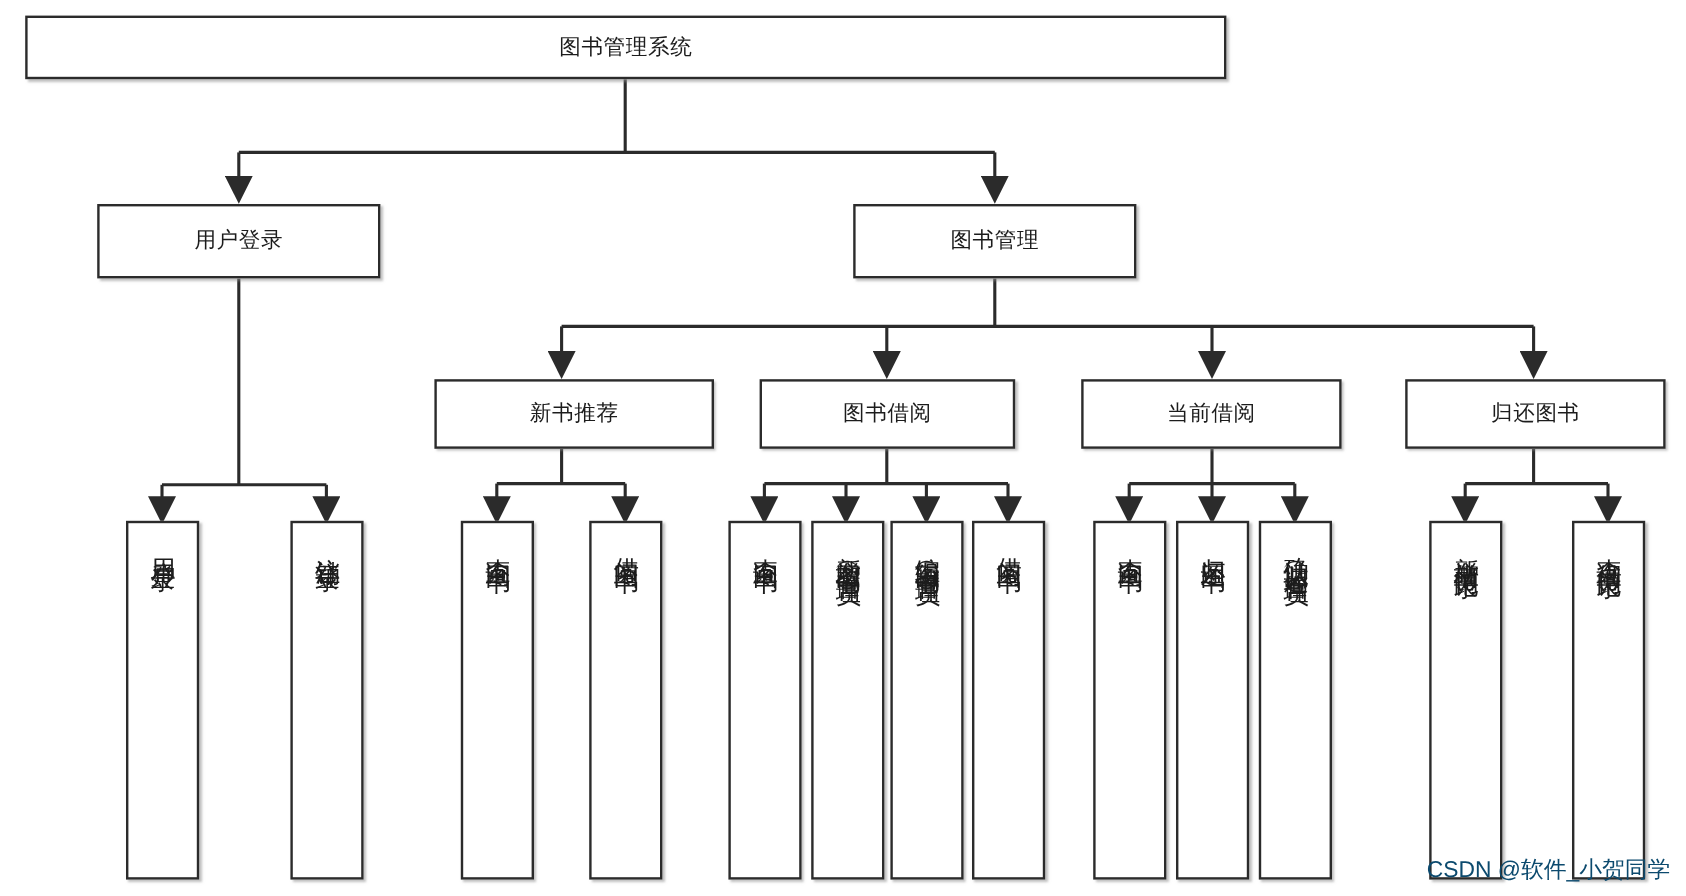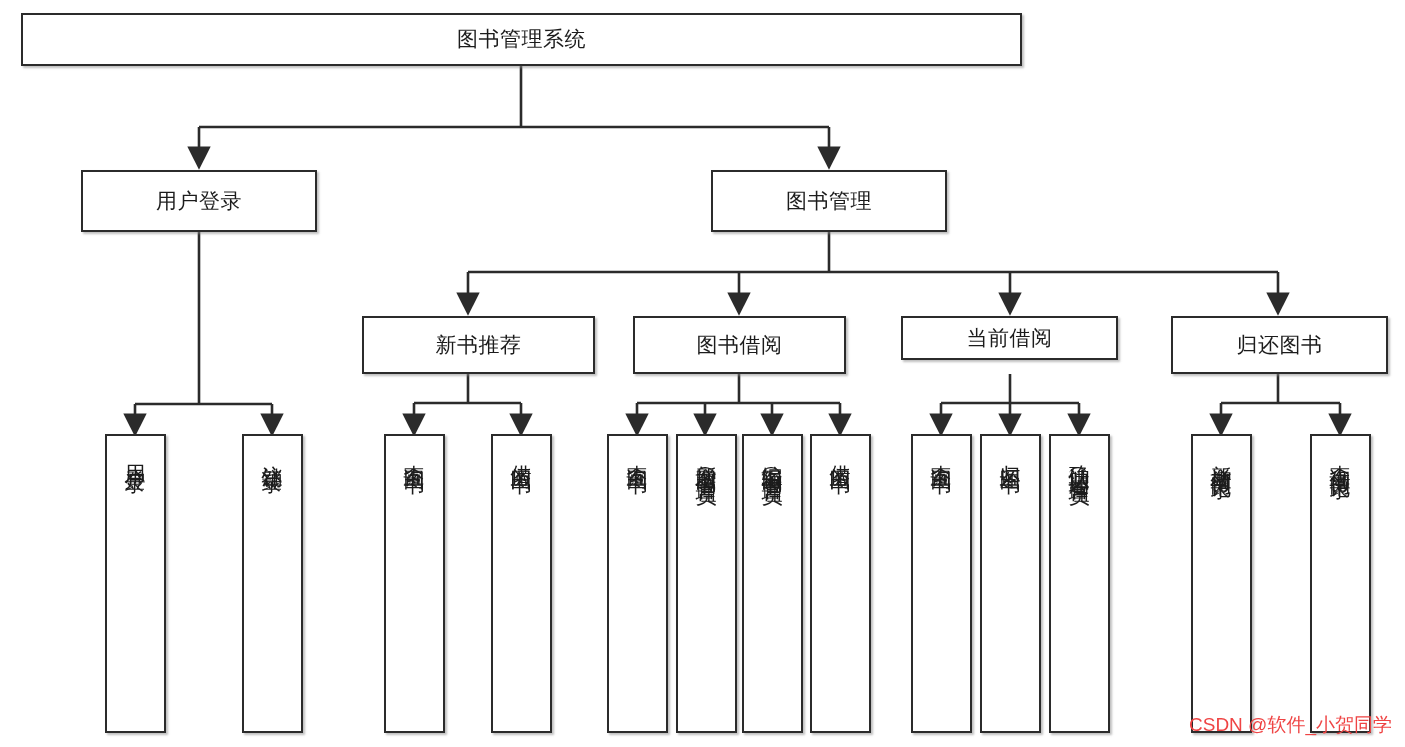--- a/index.html
+++ b/index.html
@@ -36,39 +36,39 @@
     color: #1c1c1c;
   }
   .node-label {
     display: block;
     text-align: center;
     line-height: 1.18;
     letter-spacing: 0.5px;
   }
   .node.horiz .node-label {
     writing-mode: horizontal-tb;
-    font-size: 21px;
+    font-size: 18px;
   }
   .node.vert {
     align-items: flex-start;
     padding-top: 12px;
   }
   .node.vert .node-label {
     writing-mode: vertical-rl;
     text-orientation: upright;
     font-size: 21px;
     letter-spacing: 3px;
     line-height: 1;
   }
   .watermark {
     position: absolute;
     left: 1189px;
     top: 712px;
     font-size: 19px;
-    color: #ef4444;
+    color: #0c4a6e;
     white-space: nowrap;
     pointer-events: none;
   }
 </style>
 </head>
 <body>
 
 <div id="canvas">
 
   <svg id="wires" viewBox="0 0 1405 747">
@@ -131,21 +131,21 @@
   <div class="node horiz" style="left:711px; top:170px; width:236px; height:62px;">
     <span class="node-label">图书管理</span>
   </div>
 
   <div class="node horiz" style="left:362px; top:316px; width:233px; height:58px;">
     <span class="node-label">新书推荐</span>
   </div>
   <div class="node horiz" style="left:633px; top:316px; width:213px; height:58px;">
     <span class="node-label">图书借阅</span>
   </div>
-  <div class="node horiz" style="left:901px; top:316px; width:217px; height:44px;">
+  <div class="node horiz" style="left:901px; top:316px; width:217px; height:58px;">
     <span class="node-label">当前借阅</span>
   </div>
   <div class="node horiz" style="left:1171px; top:316px; width:217px; height:58px;">
     <span class="node-label">归还图书</span>
   </div>
 
   <div class="node vert" style="left:105px; top:434px; width:61px; height:299px;">
     <span class="node-label">用户登录</span>
   </div>
   <div class="node vert" style="left:242px; top:434px; width:61px; height:299px;">

